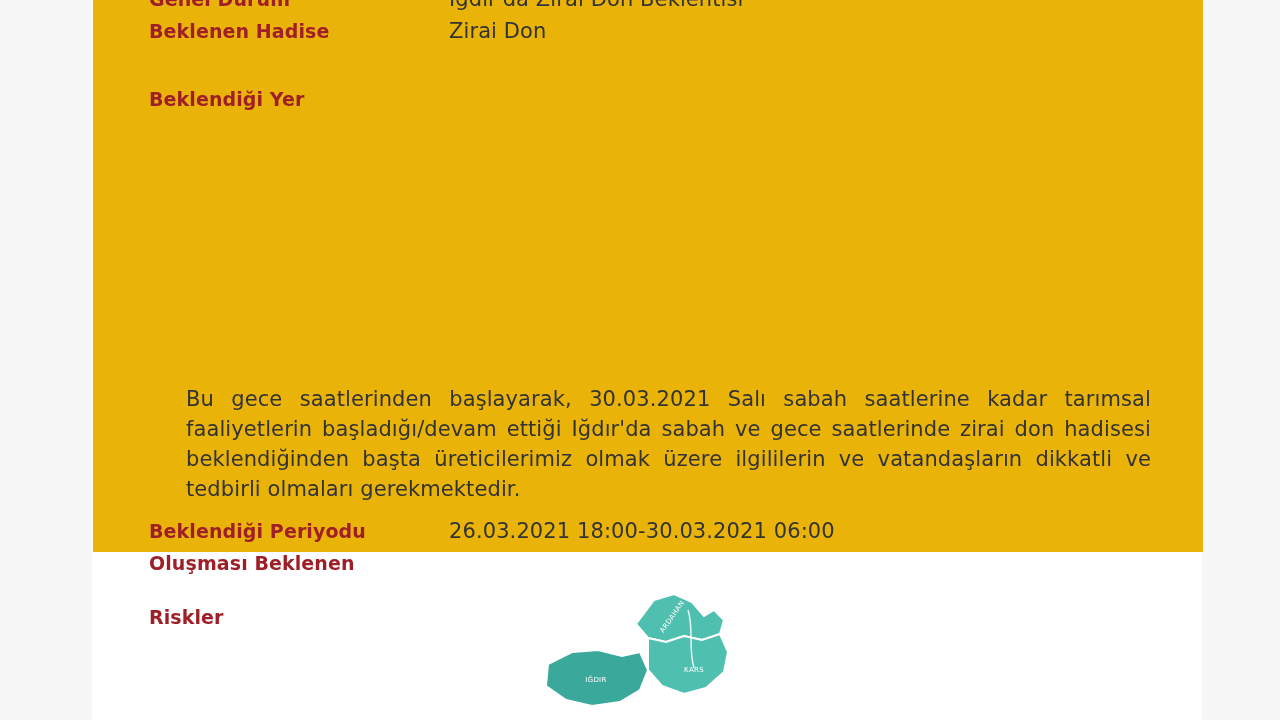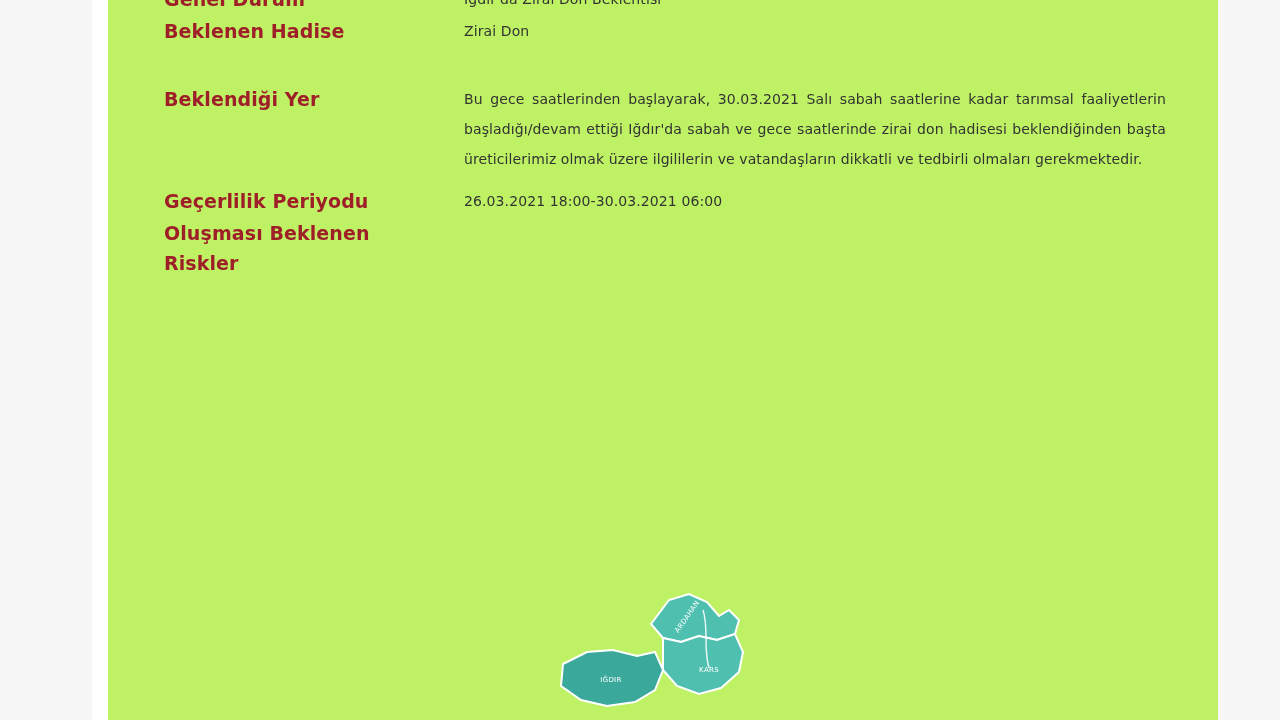--- a/index.html
+++ b/index.html
@@ -29,25 +29,25 @@
   }
   .gutter-right {
     position: absolute;
     right: 0; top: 0;
     width: 78px; height: 720px;
     background: #f7f7f7;
   }
 
   .sheet {
     position: absolute;
-    left: 108px;
+    left: 93px;
     top: 0;
     width: 1110px;
-    height: 720px;
-    background: #bef264;
+    height: 552px;
+    background: #eab308;
   }
 
   
   .info-table {
     position: absolute;
     left: 56px;
     top: -16px;
     width: 1010px;
   }
   .row {
@@ -60,33 +60,34 @@
     flex: 0 0 300px;
     color: #9f1f28;
     font-weight: bold;
     font-size: 19px;
     line-height: 30px;
     letter-spacing: .1px;
   }
   .value {
     flex: 1;
     color: #333333;
-    font-size: 14px;
+    font-size: 21px;
     line-height: 30px;
     letter-spacing: .1px;
   }
   .value.justified {
     text-align: justify;
     text-justify: inter-word;
     padding-right: 8px;
+    margin-left: 37px;
   }
-  .row.spaced { margin-top: 38px; }
+  .row.spaced { margin-top: 38px; flex-direction: column; }
   .row.tight  { margin-top: 12px; }
 
-  .label .line2 { display: block; }
+  .label .line2 { display: block; margin-top: 24px; }
 
   
   .map-wrap {
     position: absolute;
     left: 0;
     top: 560px;
     width: 1110px;
     height: 160px;
     overflow: hidden;
   }
@@ -118,21 +119,21 @@
         <div class="label">Beklenen Hadise</div>
         <div class="value">Zirai Don</div>
       </div>
 
       <div class="row spaced">
         <div class="label">Beklendiği Yer</div>
         <div class="value justified">Bu gece saatlerinden başlayarak, 30.03.2021 Salı sabah saatlerine kadar tarımsal faaliyetlerin başladığı/devam ettiği Iğdır'da sabah ve gece saatlerinde zirai don hadisesi beklendiğinden başta üreticilerimiz olmak üzere ilgililerin ve vatandaşların dikkatli ve tedbirli olmaları gerekmektedir.</div>
       </div>
 
       <div class="row tight">
-        <div class="label">Geçerlilik Periyodu</div>
+        <div class="label">Beklendiği Periyodu</div>
         <div class="value">26.03.2021 18:00-30.03.2021 06:00</div>
       </div>
 
       <div class="row">
         <div class="label">
           <span>Oluşması Beklenen</span>
           <span class="line2">Riskler</span>
         </div>
       </div>
 

